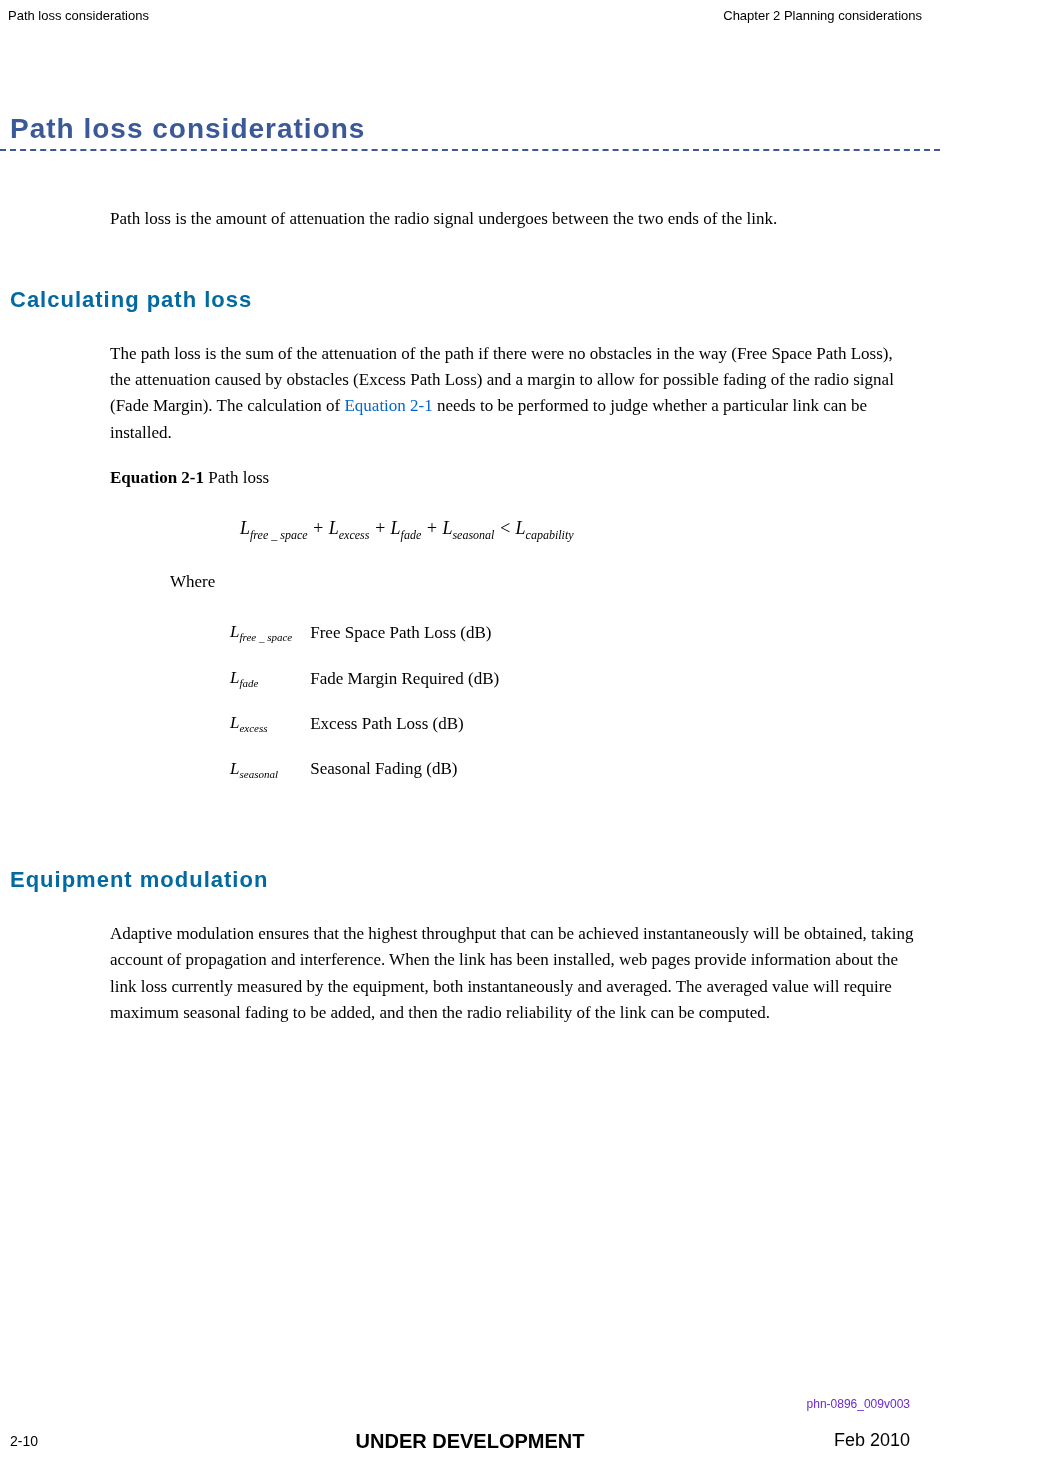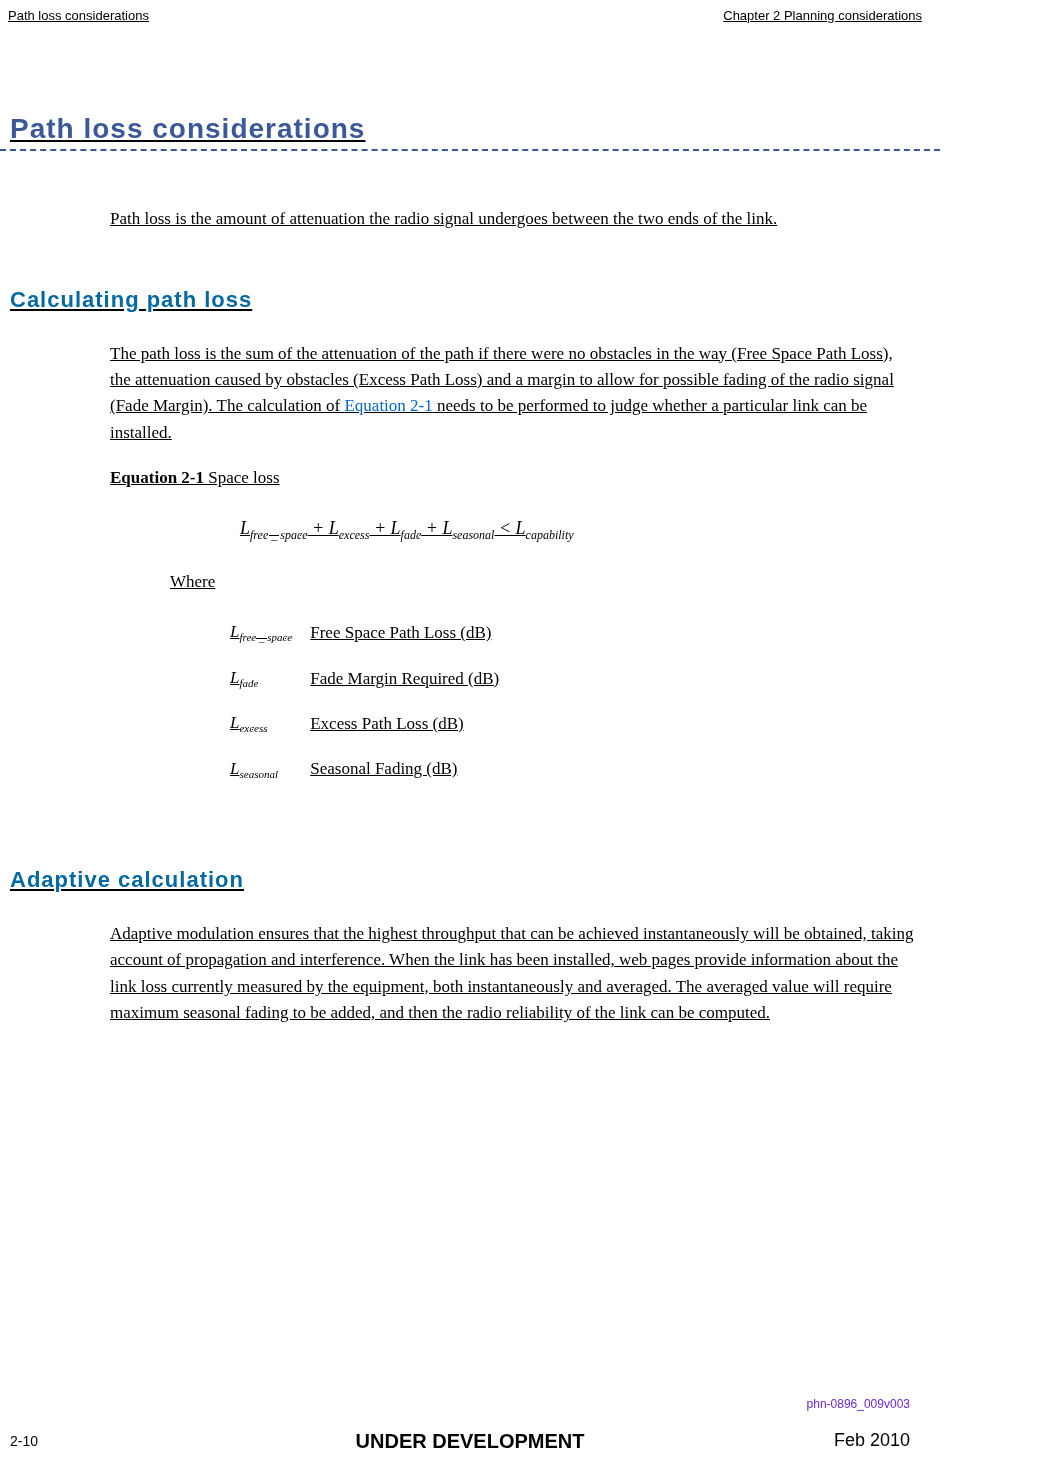--- a/index.html
+++ b/index.html
@@ -8,21 +8,20 @@
     color: #000;
     margin: 0;
     padding: 0;
     background: #fff;
   }
   .page {
     width: 940px;
     height: 1466px;
     position: relative;
     box-sizing: border-box;
-    text-decoration: underline;
   }
   .header-row {
     display: flex;
     justify-content: space-between;
     font-family: Verdana, Arial, sans-serif;
     font-size: 13px;
     color: #000;
     padding: 8px 18px 0 8px;
   }
   .main-heading {
@@ -151,21 +150,21 @@
   </div>
 
   <h2 class="sub-heading">Calculating path loss</h2>
 
   <div class="body-block">
     <p class="section-para">
       <span>The path loss is the sum of the attenuation of the path if there were no obstacles in the way (Free Space Path Loss), the attenuation caused by obstacles (Excess Path Loss) and a margin to allow for possible fading of the radio signal (Fade Margin). The calculation of </span><span class="link">Equation 2-1</span><span> needs to be performed to judge whether a particular link can be installed.</span>
     </p>
 
     <p class="eq-label">
-      <b>Equation 2-1</b><span>  Space loss</span>
+      <b>Equation 2-1</b><span>  Path loss</span>
     </p>
 
     <div class="equation">
       L<span class="sub">free _ space</span> + L<span class="sub">excess</span> + L<span class="sub">fade</span> + L<span class="sub">seasonal</span> &lt; L<span class="sub">capability</span>
     </div>
 
     <div class="where">Where</div>
 
     <table class="def-table">
       <tbody>
@@ -182,21 +181,21 @@
         <td>Excess Path Loss (dB)</td>
       </tr>
       <tr>
         <td class="sym">L<span class="sub">seasonal</span></td>
         <td>Seasonal Fading (dB)</td>
       </tr>
     </tbody>
       </table>
   </div>
 
-  <h2 class="sub-heading" style="margin-top:75px">Adaptive calculation</h2>
+  <h2 class="sub-heading" style="margin-top:75px">Equipment modulation</h2>
 
   <div class="body-block">
     <p class="section-para">Adaptive modulation ensures that the highest throughput that can be achieved instantaneously will be obtained, taking account of propagation and interference. When the link has been installed, web pages provide information about the link loss currently measured by the equipment, both instantaneously and averaged. The averaged value will require maximum seasonal fading to be added, and then the radio reliability of the link can be computed.</p>
   </div>
 
   <div class="footer-doc">phn-0896_009v003</div>
 
   <div class="footer-row">
     <span class="footer-left">2-10</span>
     <span class="footer-center">UNDER DEVELOPMENT</span>

